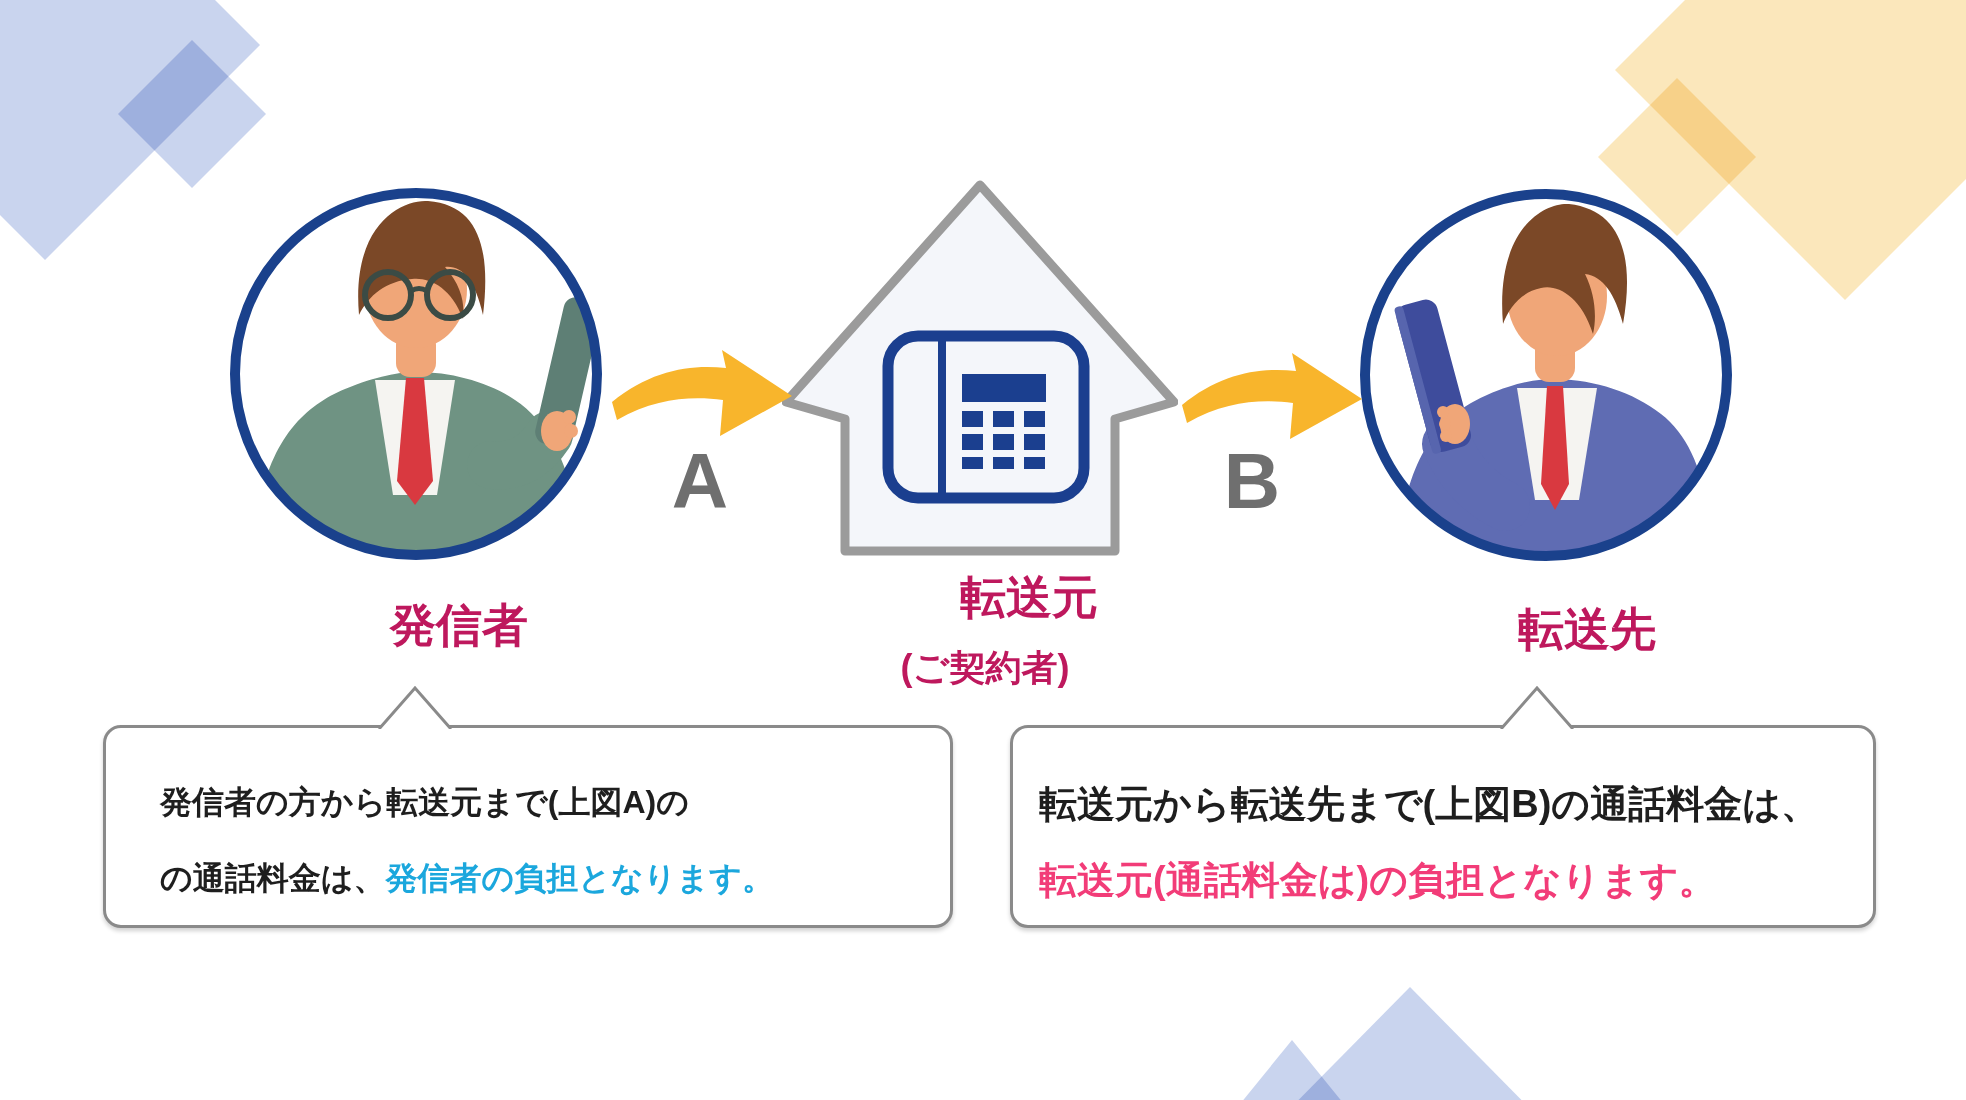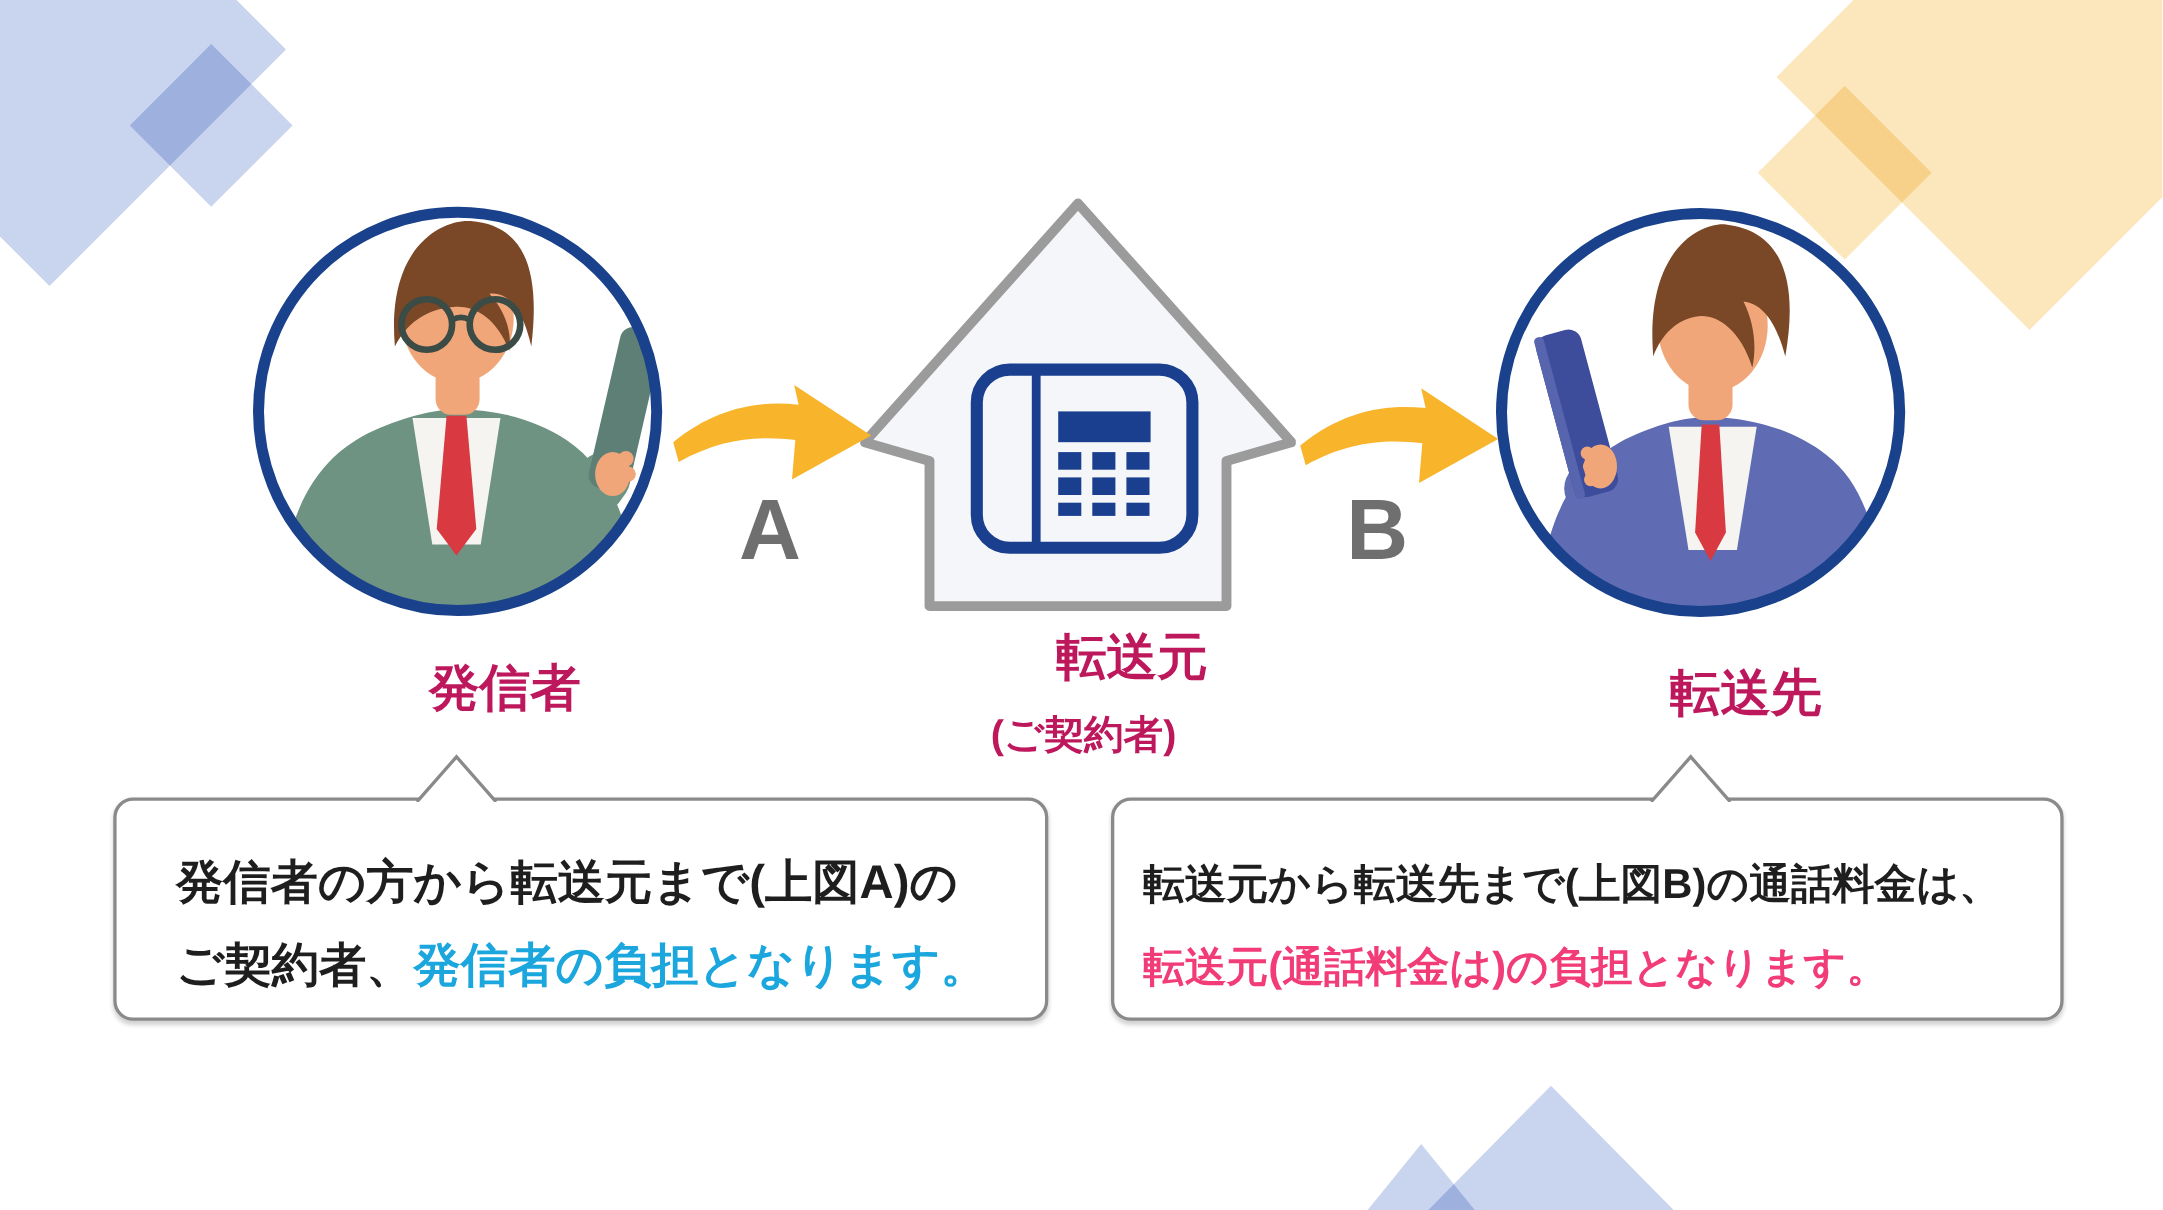--- a/index.html
+++ b/index.html
@@ -28,21 +28,21 @@
   }
   
   .bubble{
     background:#ffffff;border:3px solid #8a8a8a;border-radius:18px;
     box-shadow:0 3px 4px rgba(0,0,0,0.18);
   }
   .bubble-text{
     position:absolute;left:0;top:0;width:100%;box-sizing:border-box;
     font-weight:bold;color:#1e1e1e;
   }
-  .bubble-left-text{padding:36px 20px 0 54px;font-size:43px;line-height:76px;}
+  .bubble-left-text{padding:36px 20px 0 54px;font-size:32px;line-height:76px;}
   .bubble-right-text{padding:38px 16px 0 26px;font-size:38px;line-height:76px;}
   .bubble-line{white-space:nowrap;}
   .hl-cyan{color:#1BA7DD;}
   .hl-pink{color:#F23C78;}
   .tail{position:absolute;}
 </style>
 </head>
 <body>
 
 <div class="stage">
@@ -158,21 +158,21 @@
   <div class="abs route-letter" style="left:1252px;top:442px">B</div>
 
   <div class="abs node-label" style="left:415px;top:600px">発信者</div>
   <div class="abs node-label" style="left:985px;top:572px">転送元</div>
   <div class="abs node-sublabel" style="left:985px;top:648px">(ご契約者)</div>
   <div class="abs node-label" style="left:1543px;top:604px">転送先</div>
 
   <div class="abs bubble" style="left:103px;top:725px;width:844px;height:197px">
     <div class="bubble-text bubble-left-text">
       <div class="bubble-line">発信者の方から転送元まで(上図A)の</div>
-      <div class="bubble-line"><span>ご契約者、</span><span class="hl-cyan">発信者の負担となります。</span></div>
+      <div class="bubble-line"><span>の通話料金は、</span><span class="hl-cyan">発信者の負担となります。</span></div>
     </div>
   </div>
   <svg class="tail" style="left:375px;top:683px" width="80" height="46" viewBox="0 0 80 46">
     <path d="M4,46 L40,5 L76,46" fill="#ffffff" stroke="#8a8a8a" stroke-width="3"></path>
   </svg>
 
   <div class="abs bubble" style="left:1010px;top:725px;width:860px;height:197px">
     <div class="bubble-text bubble-right-text">
       <div class="bubble-line">転送元から転送先まで(上図B)の通話料金は、</div>
       <div class="bubble-line hl-pink">転送元(通話料金は)の負担となります。</div>

